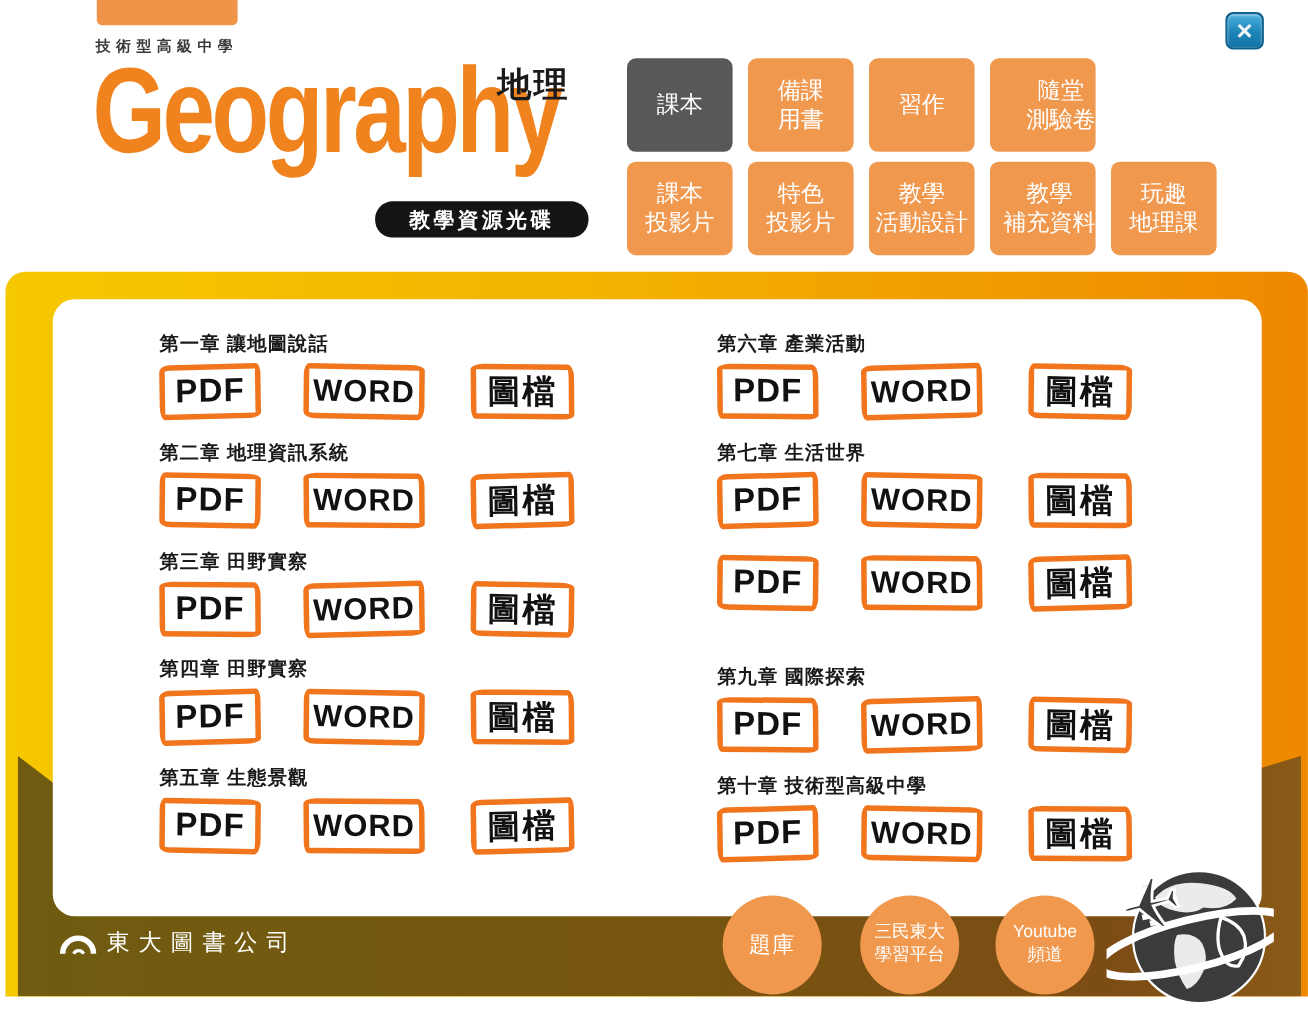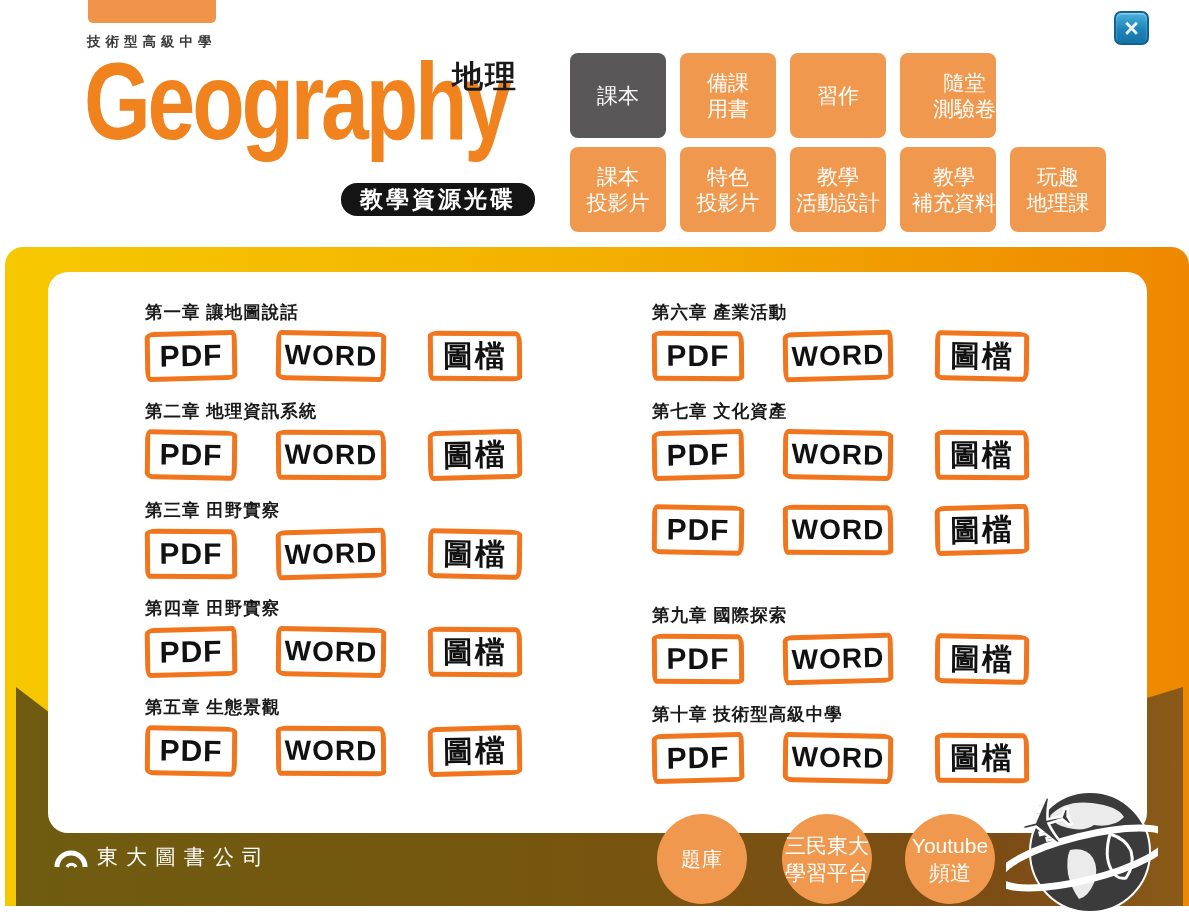--- a/index.html
+++ b/index.html
@@ -34,21 +34,21 @@
     letter-spacing:-4px; transform:scaleX(0.78); transform-origin:left top; white-space:nowrap;
   }
   .title-zh {
     position:absolute; left:452px; top:56px;
     font-size:31px; font-weight:bold; color:#1a1a1a; letter-spacing:2px;
   }
   .subtitle-box {
     position:absolute; left:341px; top:183px; width:194px; height:33px;
     background:#141414; color:#ffffff; border-radius:16px;
     display:flex; align-items:center; justify-content:center;
-    font-size:23px; font-weight:bold; letter-spacing:3px;
+    font-size:19px; font-weight:bold; letter-spacing:3px;
   }
   .close-button {
     position:absolute; left:1114px; top:11px; width:35px; height:34px;
     border-radius:7px; border:2px solid #11628f;
     background:linear-gradient(180deg,#4cb1dd 0%,#1d84b8 55%,#1473a7 100%);
     box-shadow:inset 0 1px 2px rgba(255,255,255,.55);
     color:#eef4f7; font-size:25px; font-weight:bold;
     display:flex; align-items:center; justify-content:center; cursor:pointer;
   }
   
@@ -82,21 +82,21 @@
   .sketch-btn.img  { width:94px;  font-size:30px; letter-spacing:2px; }
   .sk1 { border-radius:10px 4px 12px 5px / 6px 10px 5px 12px; transform:rotate(-0.9deg) skewY(-0.6deg); }
   .sk2 { border-radius:5px 12px 6px 10px / 10px 5px 12px 6px; transform:rotate(0.6deg)  skewY(0.5deg);  }
   .sk3 { border-radius:12px 6px 10px 4px / 5px 12px 4px 10px; transform:rotate(-0.5deg) skewY(0.9deg);  }
   
   .circle {
     position:absolute; top:814px; width:90px; height:90px; border-radius:50%;
     background:#f0994e; color:#ffffff; cursor:pointer;
     display:flex; align-items:center; justify-content:center; text-align:center;
   }
-  .circle span { white-space:pre-line; font-size:21px; line-height:1.3; font-weight:500; }
+  .circle span { white-space:pre-line; font-size:16px; line-height:1.3; font-weight:500; }
   .circle.single span { font-size:20px; letter-spacing:1px; }
   .p1 { left:657px; } .p2 { left:782px; } .p3 { left:905px; }
   .publisher {
     position:absolute; left:54px; top:843px;
     display:flex; align-items:center; gap:9px; color:#ffffff;
   }
   .publisher .name {
     font-family:"DejaVu Serif", serif; font-size:21px; letter-spacing:8px; white-space:nowrap;
   }
   .globe { position:absolute; left:1006px; top:782px; }
@@ -200,21 +200,21 @@
   <div class="chapters-col col-right">
     <div class="chapter-block">
       <div class="chapter-title">第六章 產業活動</div>
       <div class="chapter-buttons">
         <div class="sketch-btn pdf sk3">PDF</div>
         <div class="sketch-btn word sk1">WORD</div>
         <div class="sketch-btn img sk2">圖檔</div>
       </div>
     </div>
     <div class="chapter-block">
-      <div class="chapter-title">第七章 文化資產</div>
+      <div class="chapter-title">第七章 生活世界</div>
       <div class="chapter-buttons">
         <div class="sketch-btn pdf sk1">PDF</div>
         <div class="sketch-btn word sk2">WORD</div>
         <div class="sketch-btn img sk3">圖檔</div>
       </div>
     </div>
     <div class="chapter-block">
       <div class="chapter-buttons">
         <div class="sketch-btn pdf sk2">PDF</div>
         <div class="sketch-btn word sk3">WORD</div>

